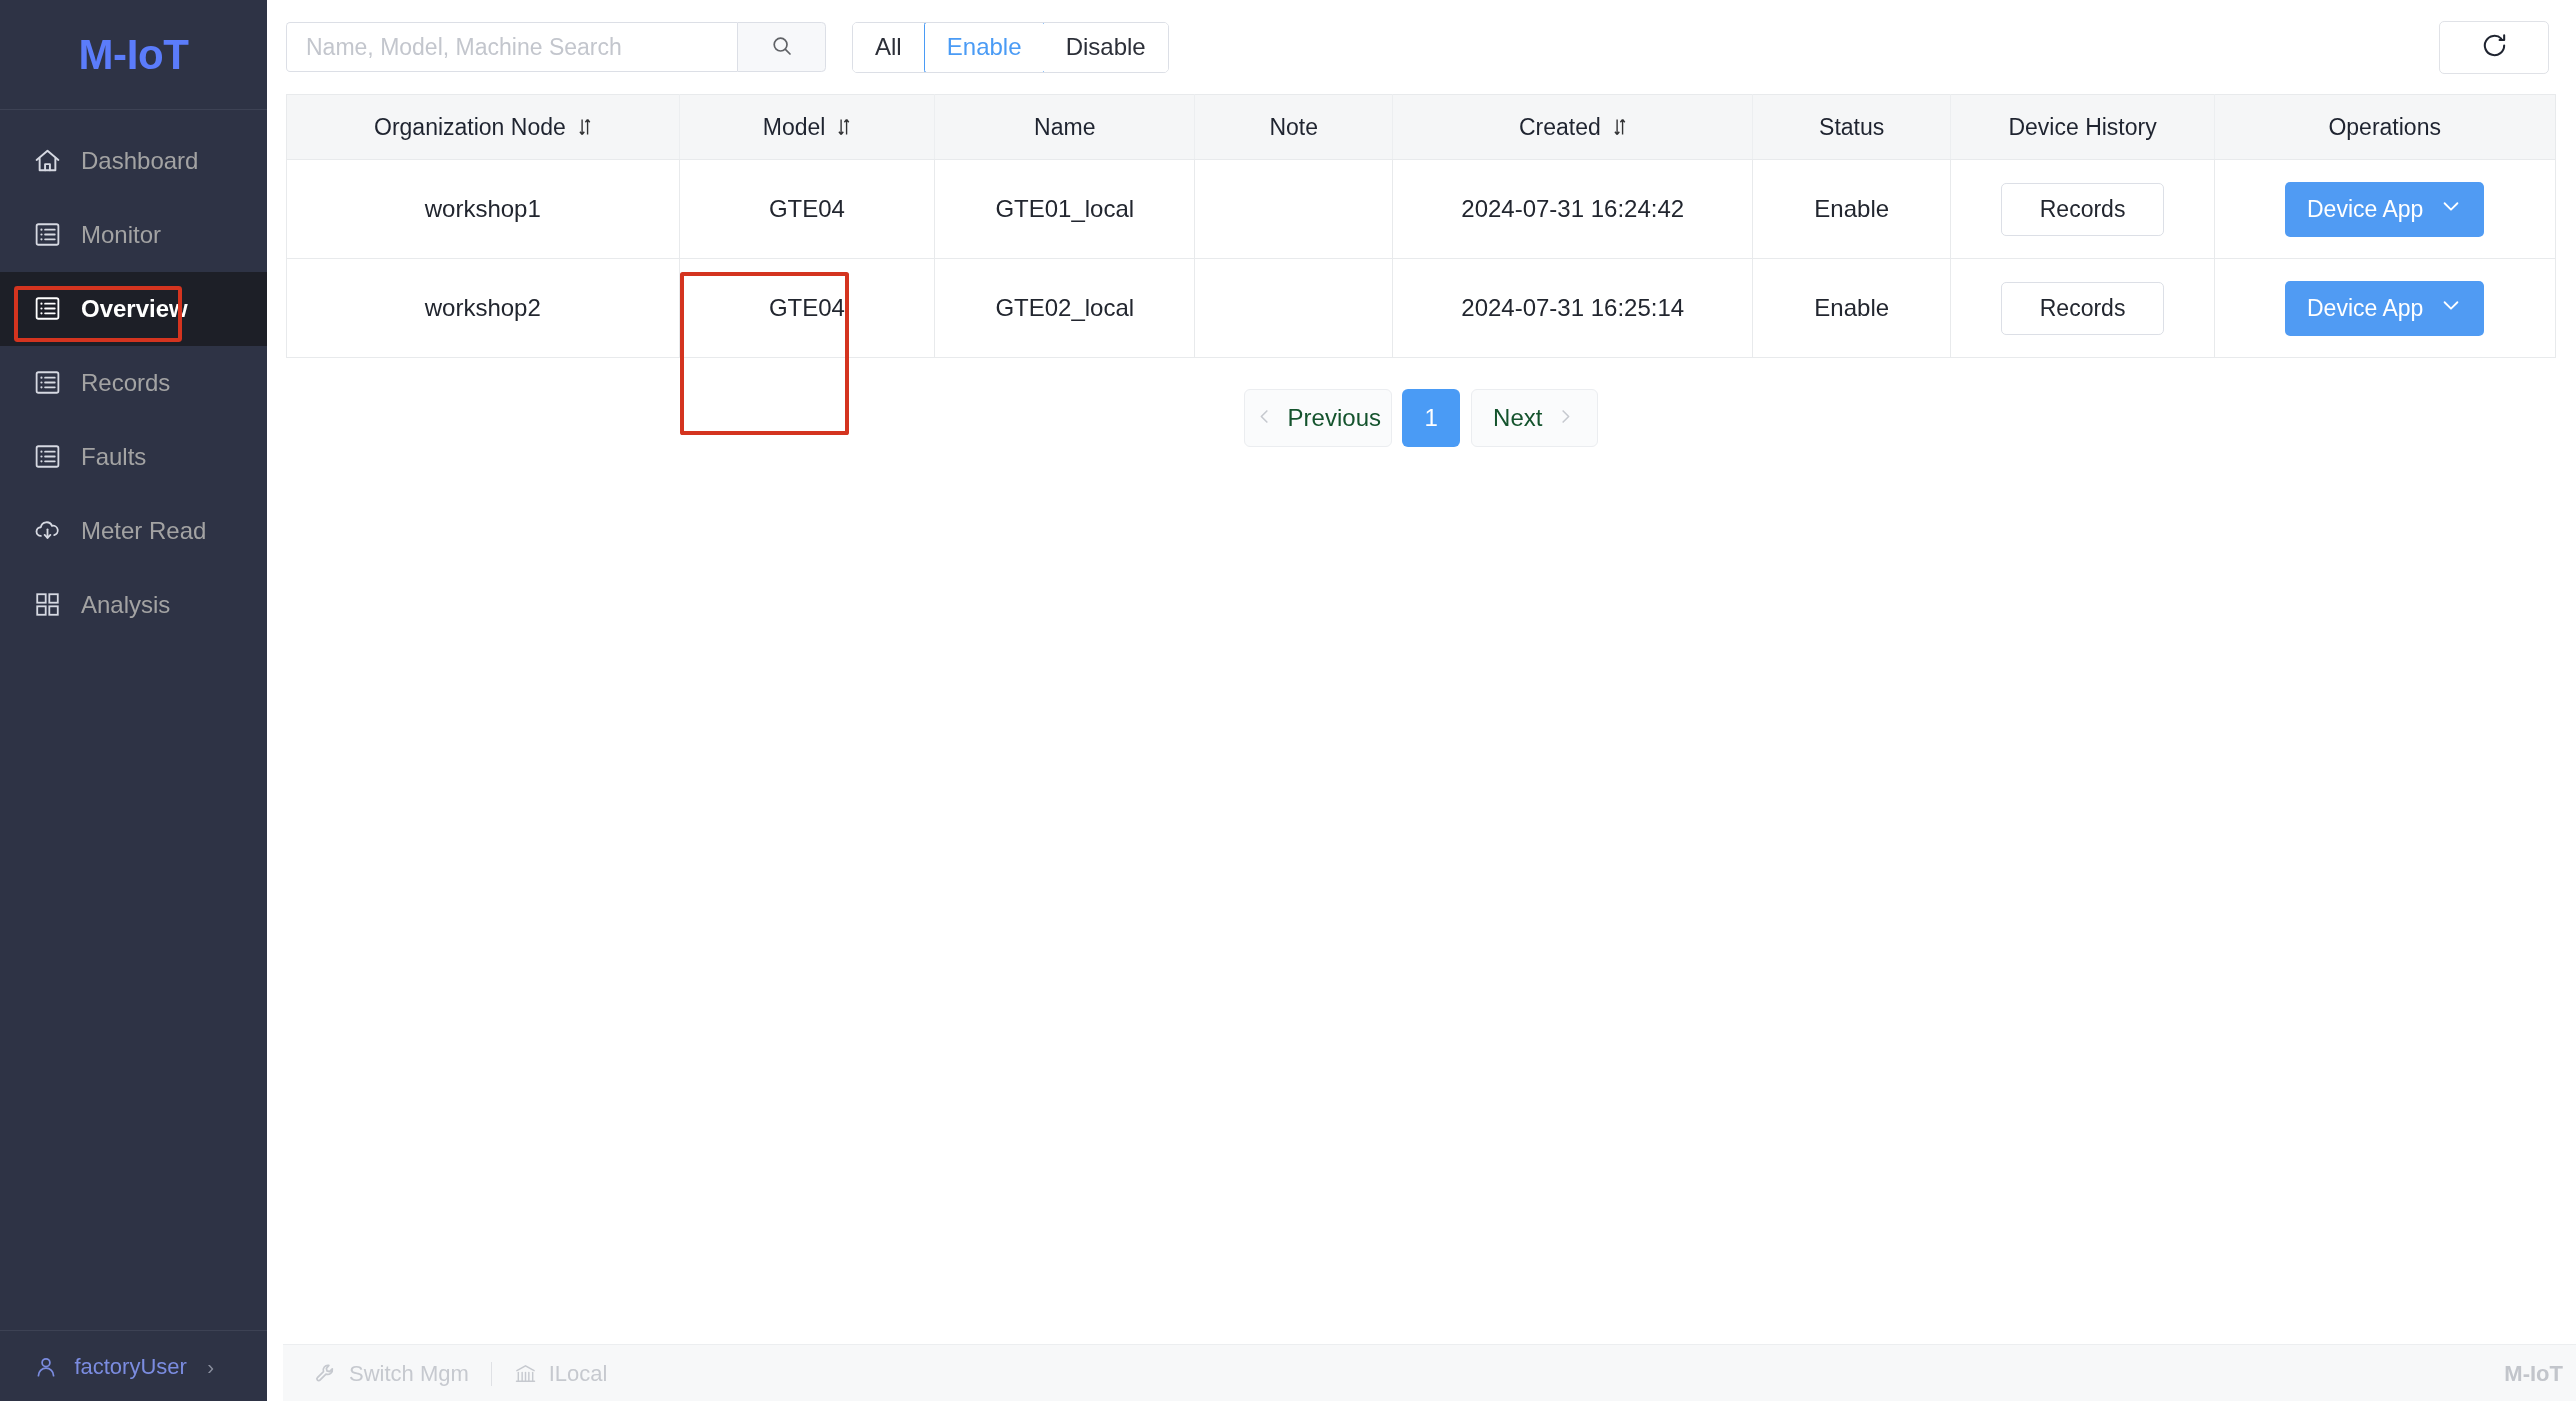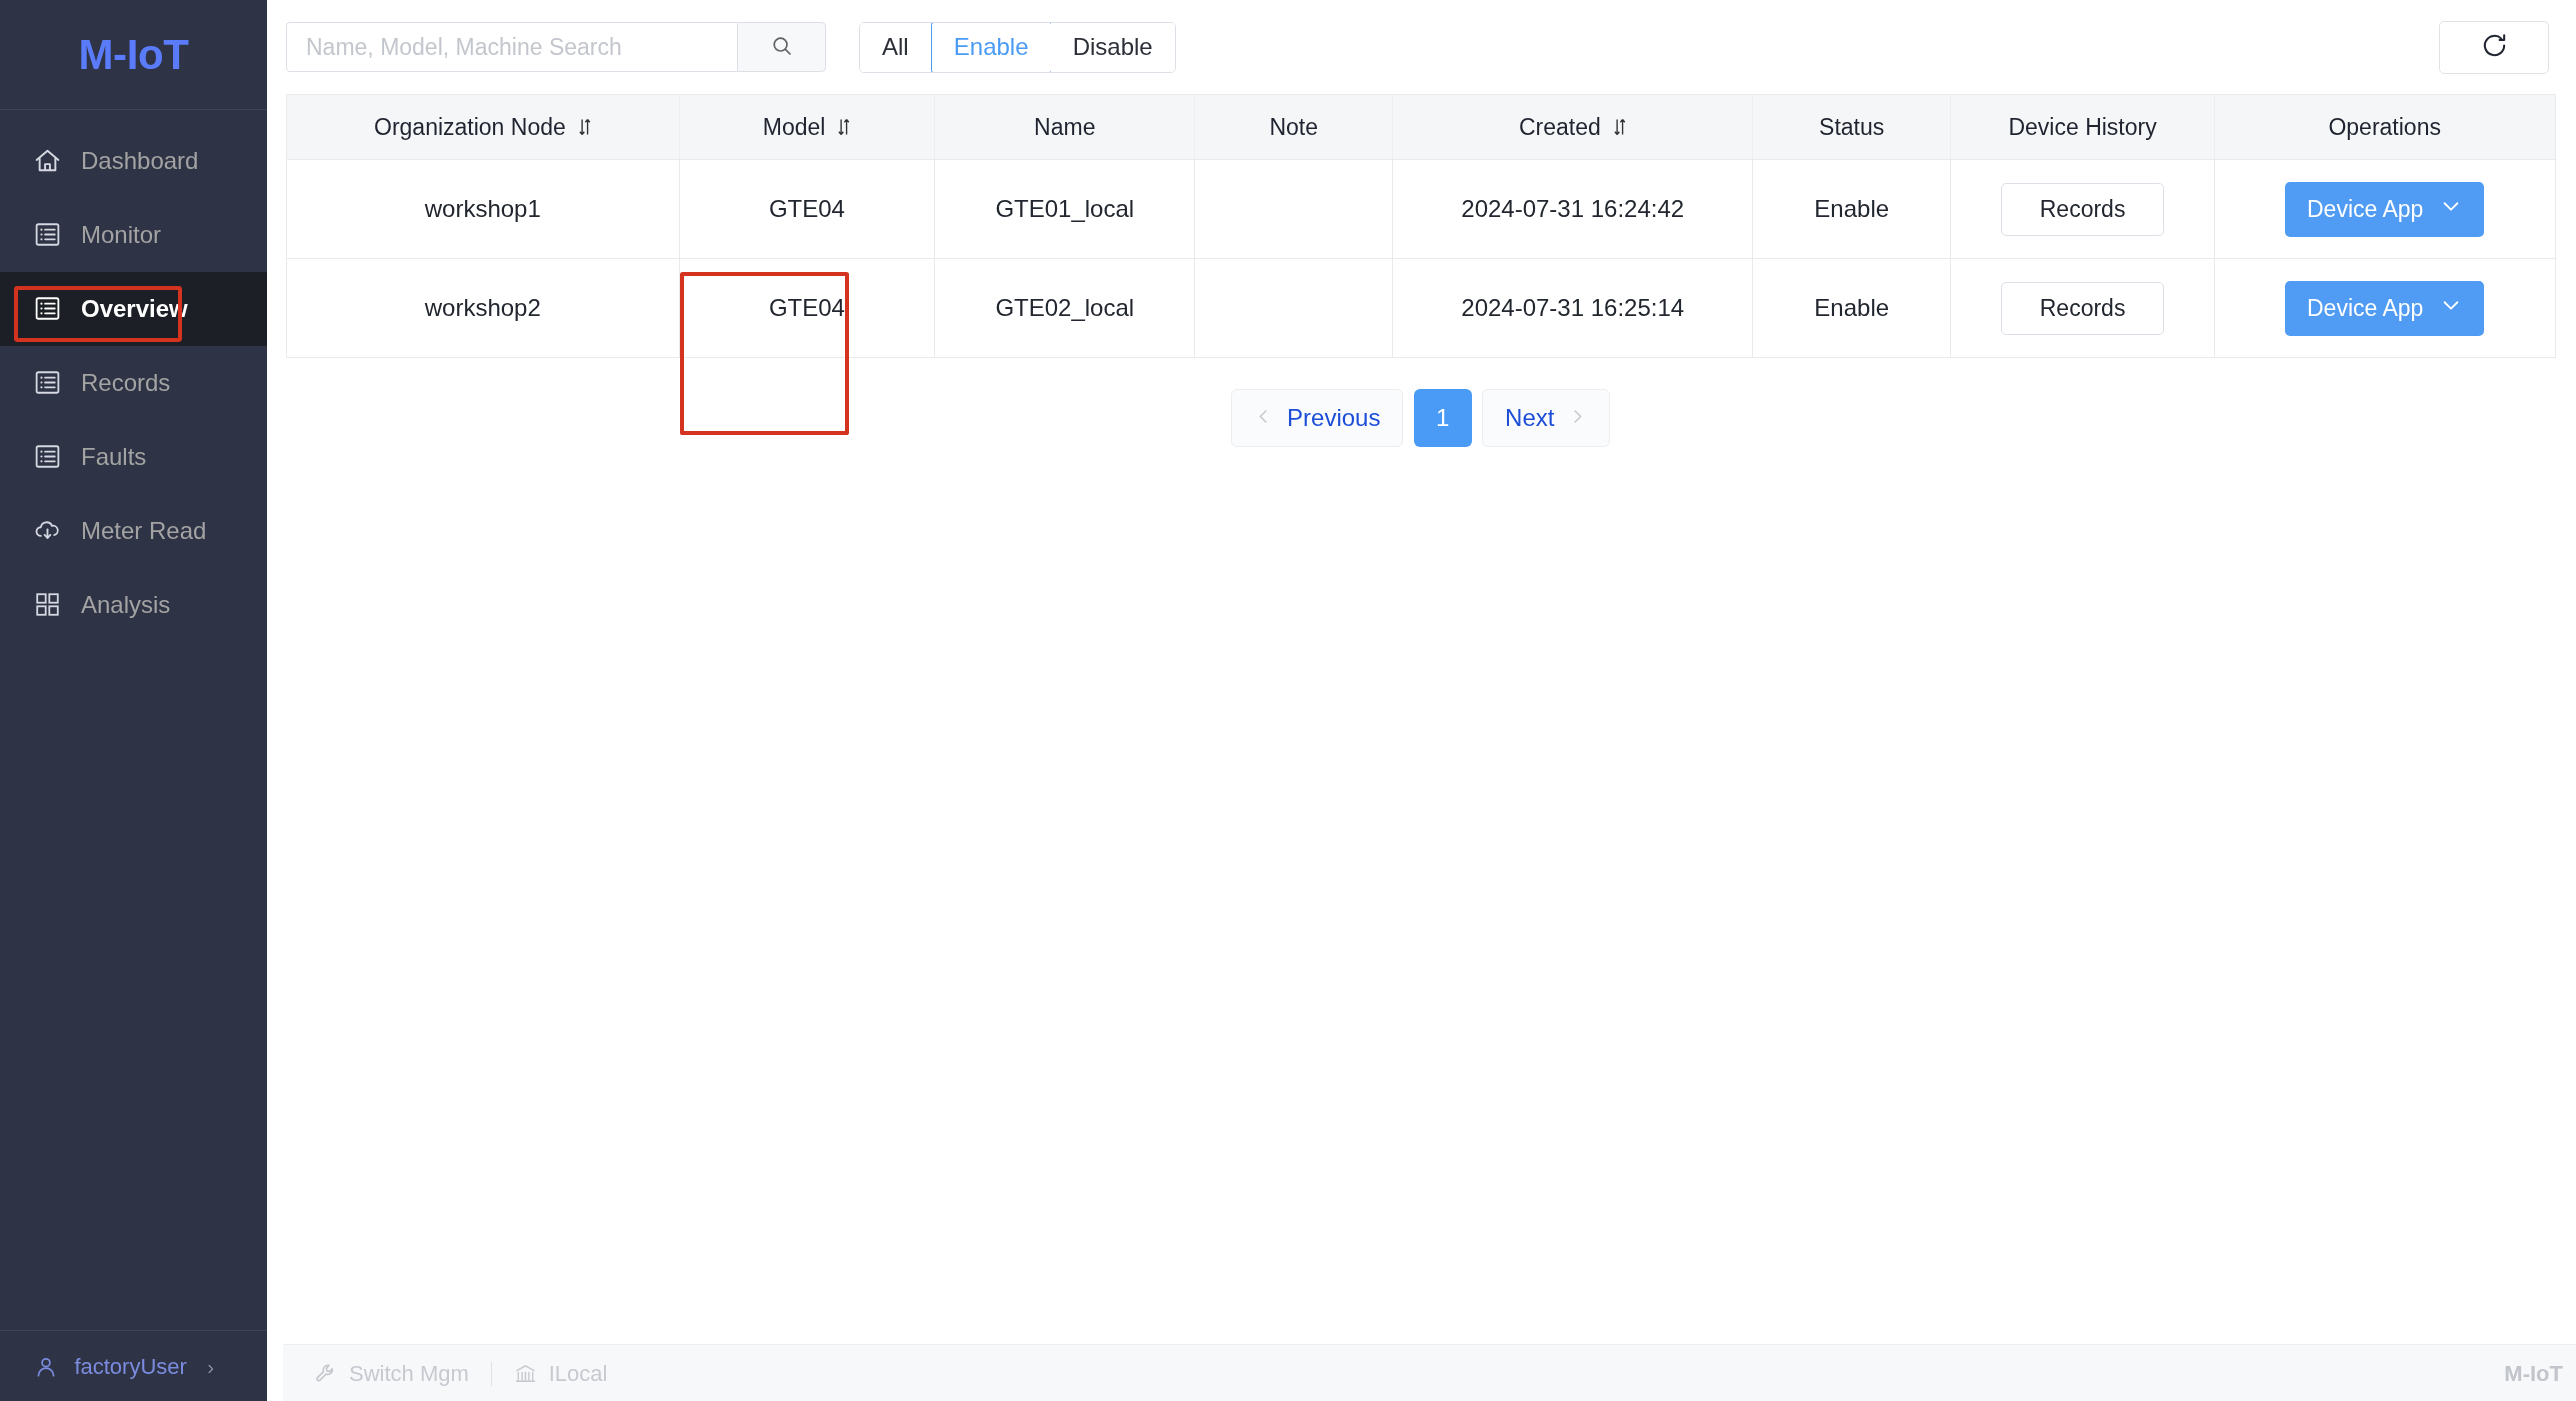--- a/index.html
+++ b/index.html
@@ -89,21 +89,21 @@
     border: 0.9px solid #dcdfe6;
     border-radius: 0 4.3px 4.3px 0;
     background: #f7f8fa;
     display: flex; align-items: center; justify-content: center;
     cursor: pointer;
   }
   .search-btn svg { width: 24px; height: 24px; }
 
   .seg-group {
     display: flex; align-items: center;
-    margin-left: 33px;
+    margin-left: 26px;
     border: 0.9px solid #dcdfe6; border-radius: 5.1px;
     height: 51px; overflow: hidden;
     background: #ffffff;
   }
   .seg {
     height: 51px; padding: 0 22px;
     display: flex; align-items: center; justify-content: center;
     font-size: 24px; color: #2c2f38;
     background: #ffffff; cursor: pointer;
     border-right: 0.9px solid #e9ebef;
@@ -190,22 +190,22 @@
   .pagination {
     display: flex; align-items: center; justify-content: center;
     gap: 10.3px;
     padding-top: 31px;
   }
   .pg-btn {
     height: 58px; min-width: 127px;
     display: flex; align-items: center; justify-content: center;
     gap: 13.7px;
     border: 0.9px solid #ebedf0; border-radius: 6px;
-    background: #fafbfc; color: #1d4ed8; font-size: 24px;
-    padding: 0 22px; cursor: pointer;
+    background: #fafbfc; color: #14532d; font-size: 24px;
+    padding: 0 10px; cursor: pointer;
   }
   .pg-btn svg { width: 19px; height: 19px; }
   .pg-num {
     height: 58px; width: 58px;
     display: flex; align-items: center; justify-content: center;
     background: #4a9bf5; color: #ffffff; border-radius: 6px;
     font-size: 24px; cursor: pointer;
   }
 
   

